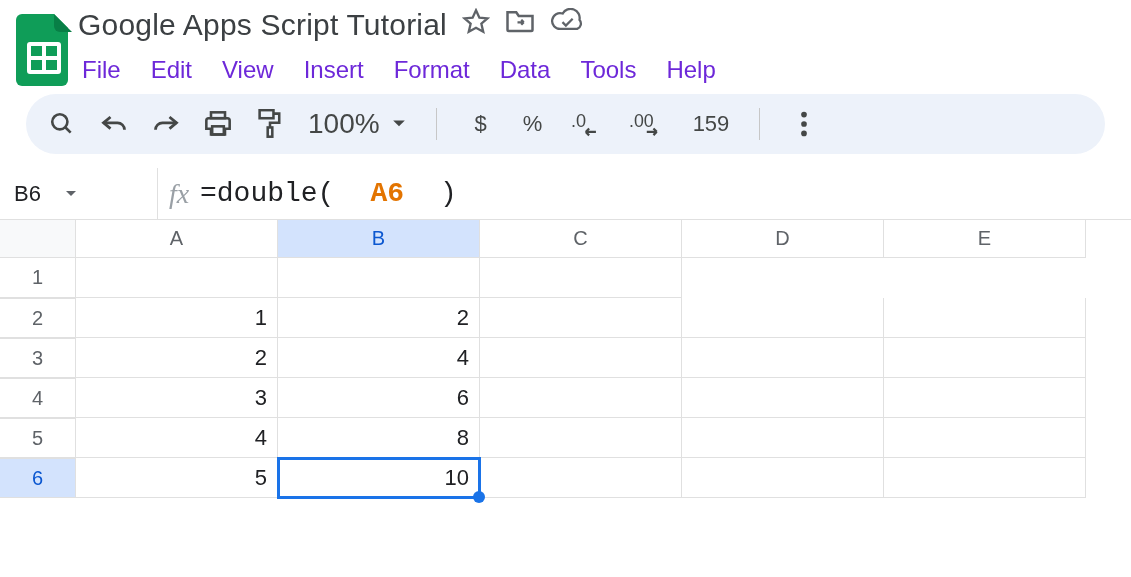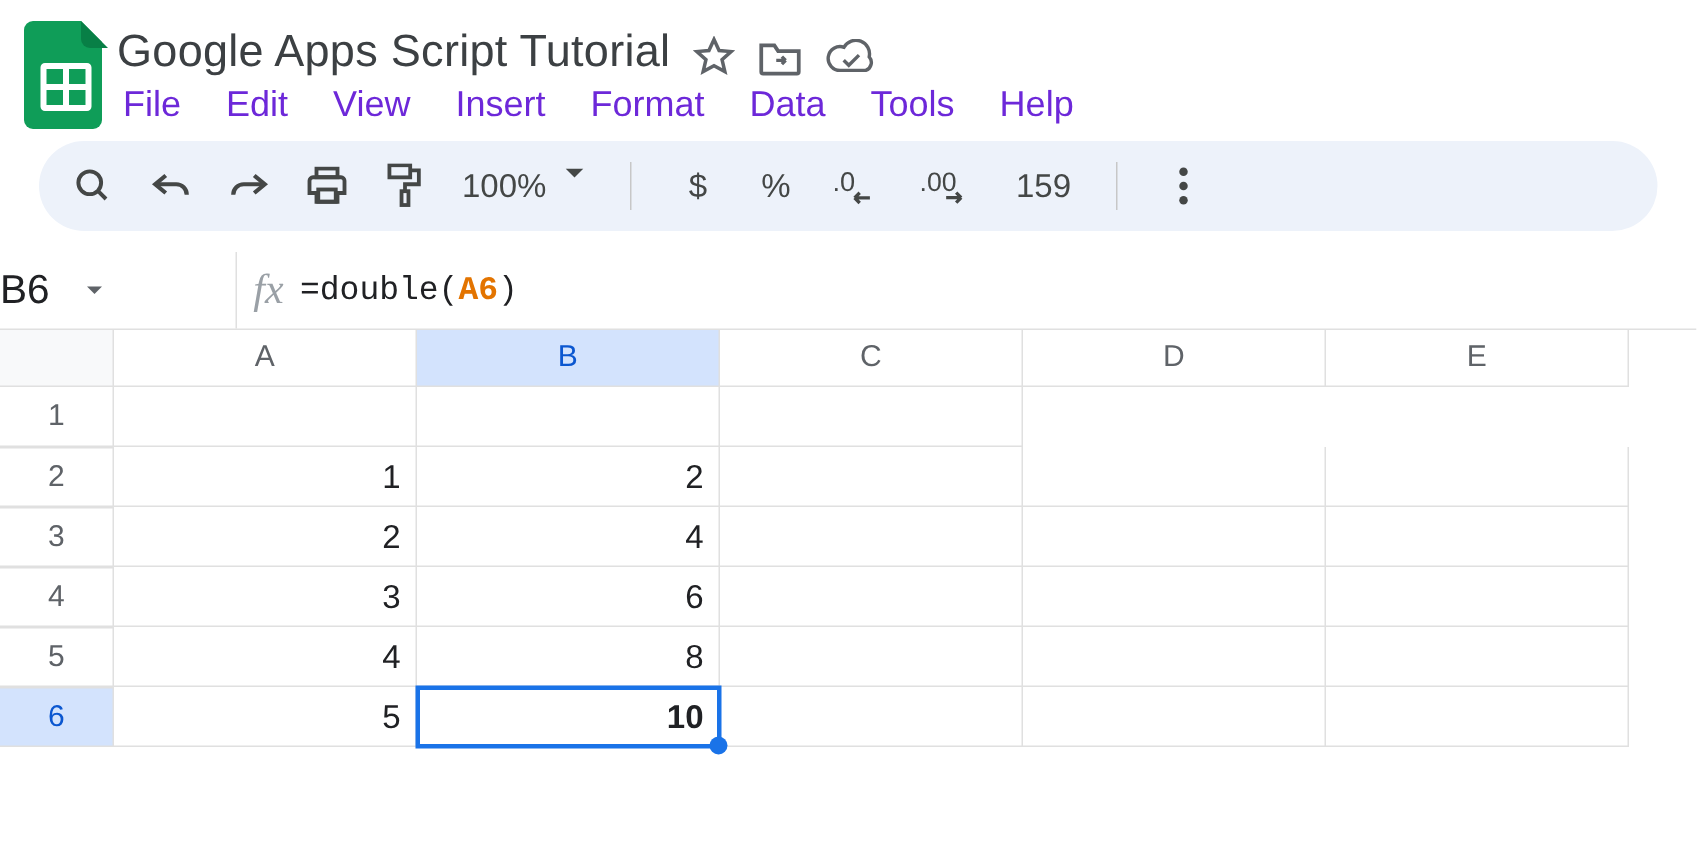--- a/index.html
+++ b/index.html
@@ -3,56 +3,56 @@
 <meta charset="utf-8">
 <style>
   * { box-sizing: border-box; }
   html, body { margin:0; padding:0; font-family: Arial, "Helvetica Neue", sans-serif; background:#fff; color:#202124; }
   body { width:1131px; height:577px; overflow:hidden; position:relative; }
 
   
   .header { display:flex; align-items:flex-start; padding:8px 14px 0 14px; }
   .logo { width:60px; height:80px; display:flex; align-items:flex-start; justify-content:center; padding-top:6px; }
   .title-area { flex:1; padding-left:4px; }
-  .title-row { display:flex; align-items:flex-end; gap:15px; height:44px; }
+  .title-row { display:flex; align-items:flex-start; gap:15px; height:44px; }
   .doc-title { font-size:30px; color:#3c4043; letter-spacing:0.2px; }
   .title-icon { color:#5f6368; display:flex; align-items:center; justify-content:center; }
   .menu-row { display:flex; gap:30px; padding:4px 0 10px 4px; }
   .menu-item { font-size:24px; color:#6d28d9; cursor:pointer; }
 
   
   .toolbar-wrap { padding:0 26px; }
   .toolbar { background:#edf2fa; border-radius:40px; height:60px; display:flex; align-items:center; padding:0 22px; gap:24px; color:#444746; }
   .tb-btn { display:flex; align-items:center; justify-content:center; min-width:28px; height:40px; cursor:pointer; }
   .tb-sep { width:1px; height:32px; background:#c7c7c7; margin:0 6px; }
-  .zoom { display:flex; align-items:flex-start; gap:12px; font-size:22px; color:#444746; }
+  .zoom { display:flex; align-items:center; gap:12px; font-size:28px; color:#444746; }
   .tb-text { font-size:22px; color:#444746; }
 
   
   .fbar { display:flex; align-items:center; height:52px; border-bottom:1px solid #e0e0e0; margin-top:14px; }
-  .name-box { width:158px; display:flex; align-items:center; padding-left:0; font-size:27px; gap:24px; border-right:1px solid #e0e0e0; height:100%; }
+  .name-box { width:158px; display:flex; align-items:center; padding-left:14px; font-size:22px; gap:24px; border-right:1px solid #e0e0e0; height:100%; }
   .name-box .caret { font-size:12px; color:#5f6368; }
   .fx { width:42px; text-align:center; font-style:italic; font-family:serif; color:#9aa0a6; font-size:28px; }
-  .formula { font-family: Consolas, "Courier New", monospace; font-size:22px; color:#202124; display:flex; align-items:flex-end; }
+  .formula { font-family: Consolas, "Courier New", monospace; font-size:28px; color:#202124; display:flex; align-items:flex-end;gap:36px; }
   .formula .cellref { color:#e37400;font-weight:bold; }
 
   
   .grid { position:relative; }
   .col-headers { display:flex; height:38px; }
   .corner { width:76px; background:#f8f9fa; border-right:1px solid #e0e0e0; border-bottom:1px solid #e0e0e0; }
   .col-h { width:202px; display:flex; align-items:center; justify-content:center; font-size:20px; color:#5f6368; background:#fff; border-right:1px solid #e0e0e0; border-bottom:1px solid #e0e0e0; }
   .col-h.selected { background:#d3e3fd; color:#0b57d0; border-bottom:1px solid #e0e0e0; }
 
   .row { display:flex; height:40px; }
   .row-h { width:76px; display:flex; align-items:center; justify-content:center; font-size:20px; color:#5f6368; background:#fff; border-right:1px solid #e0e0e0; border-bottom:1px solid #e0e0e0; border-top:1px solid #e0e0e0; }
   .row-h.first { border-top:none; }
   .row-h.selected { background:#d3e3fd; color:#0b57d0; }
   .cell { width:202px; height:100%; border-right:1px solid #e0e0e0; border-bottom:1px solid #e0e0e0; padding:0 10px; display:flex; align-items:center; font-size:22px; background:#fff; position:relative; }
   .cell.num { justify-content:flex-end; }
-  .cell.active { outline:3px solid #1a73e8; outline-offset:-2px; z-index:2;font-weight:bold; }
+  .cell.active { outline:3px solid #1a73e8; outline-offset:-2px; z-index:2; }
   .active-handle { position:absolute; right:-6px; bottom:-6px; width:12px; height:12px; background:#1a73e8; border-radius:50%; z-index:3; }
 
   svg { display:block; }
 </style>
 </head>
 <body>
 
 <div class="header">
   <div class="logo">
     <svg width="56" height="72" viewBox="0 0 56 72">

